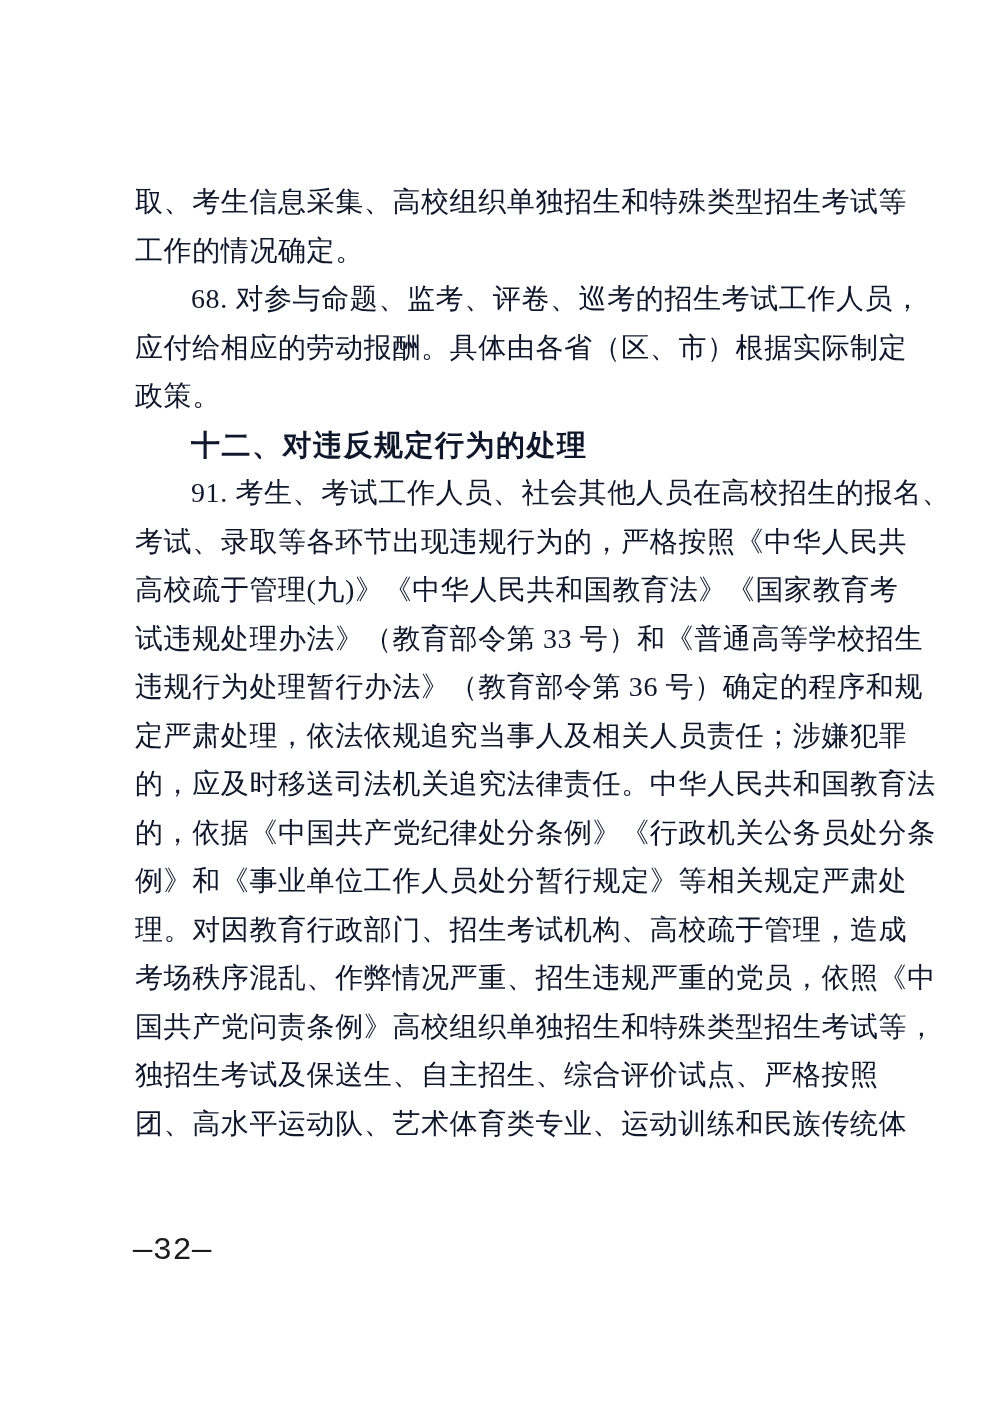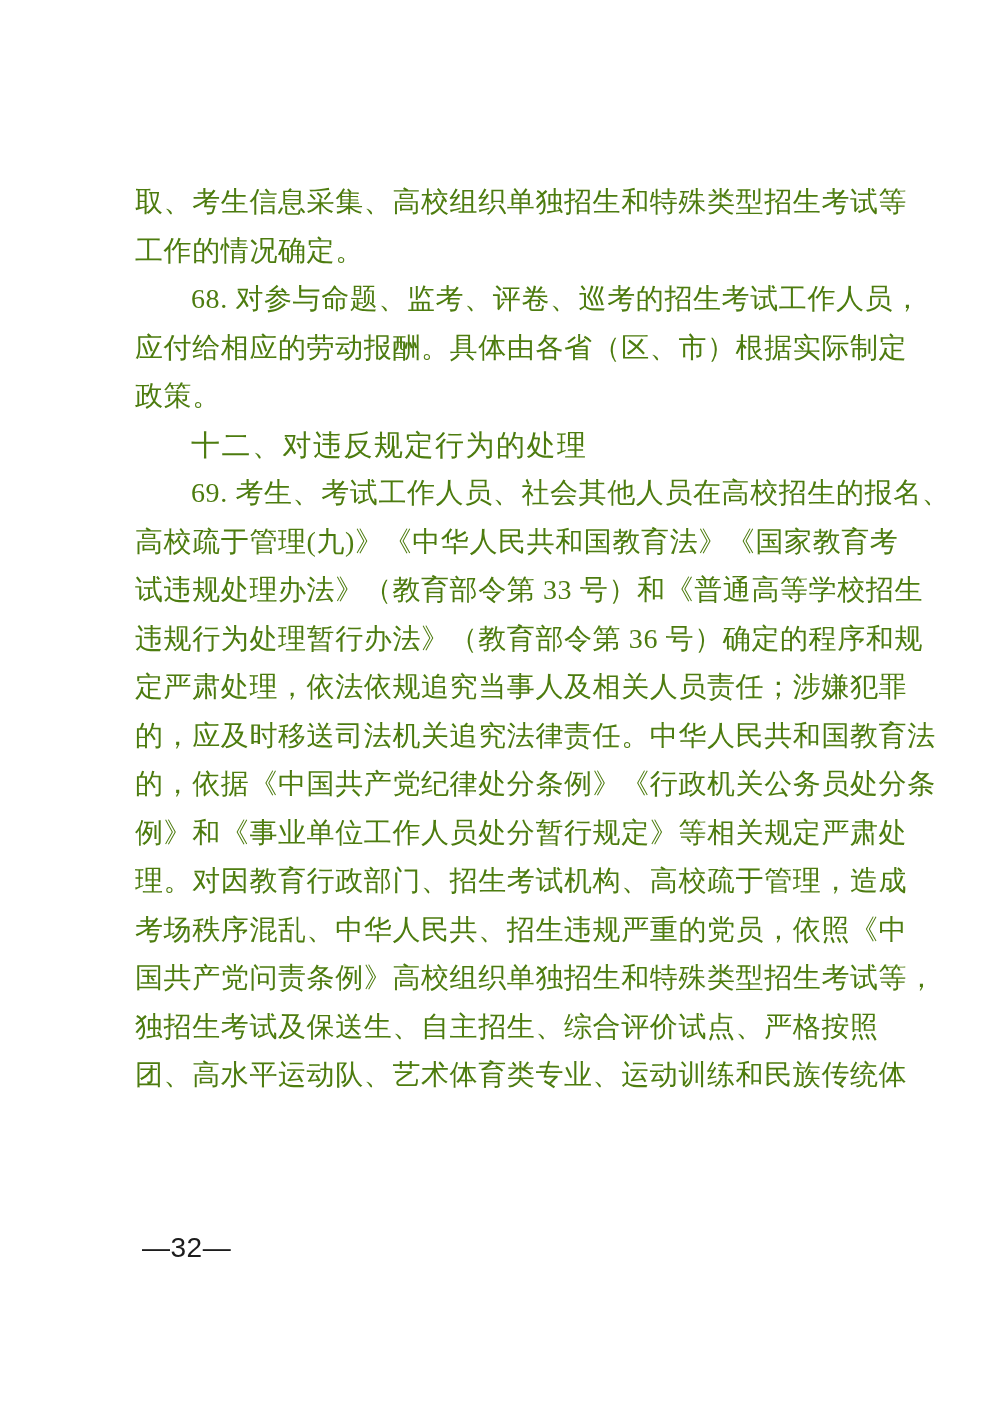--- a/index.html
+++ b/index.html
@@ -19,61 +19,62 @@
     position: absolute;
     left: 135px;
     top: 178px;
     width: 748px;
   }
   .line {
     font-size: 28px;
     line-height: 48.5px;
     height: 48.5px;
     letter-spacing: 0.6px;
-    color: #4d7c0f;
+    color: #0f172a;
     white-space: nowrap;
   }
   .line.indent {
     text-indent: 56px;
   }
   .line.heading {
-    font-weight: normal;
+    font-weight: bold;
     font-family: "Liberation Sans", "DejaVu Sans", sans-serif;
     font-size: 29px;
     letter-spacing: 1.5px;
   }
   .page-number {
     position: absolute;
-    left: 142px;
+    left: 133px;
     top: 1232px;
-    font-size: 28px;
+    font-size: 32px;
     color: #1c1c1c;
     letter-spacing: 0.5px;
-    font-family: Liberation Sans, sans-serif;
+    font-family: Liberation Mono, monospace;
   }
 </style>
 </head>
 <body>
 
 <div class="page">
   <div class="text-block" id="text-block">
       <div class="line">取、考生信息采集、高校组织单独招生和特殊类型招生考试等</div>
       <div class="line">工作的情况确定。</div>
       <div class="line indent">68. 对参与命题、监考、评卷、巡考的招生考试工作人员，</div>
       <div class="line">应付给相应的劳动报酬。具体由各省（区、市）根据实际制定</div>
       <div class="line">政策。</div>
       <div class="line indent heading">十二、对违反规定行为的处理</div>
-      <div class="line indent">69. 考生、考试工作人员、社会其他人员在高校招生的报名、</div>
+      <div class="line indent">91. 考生、考试工作人员、社会其他人员在高校招生的报名、</div>
+      <div class="line">考试、录取等各环节出现违规行为的，严格按照《中华人民共</div>
       <div class="line">高校疏于管理(九)》《中华人民共和国教育法》《国家教育考</div>
       <div class="line">试违规处理办法》（教育部令第 33 号）和《普通高等学校招生</div>
       <div class="line">违规行为处理暂行办法》（教育部令第 36 号）确定的程序和规</div>
       <div class="line">定严肃处理，依法依规追究当事人及相关人员责任；涉嫌犯罪</div>
       <div class="line">的，应及时移送司法机关追究法律责任。中华人民共和国教育法</div>
       <div class="line">的，依据《中国共产党纪律处分条例》《行政机关公务员处分条</div>
       <div class="line">例》和《事业单位工作人员处分暂行规定》等相关规定严肃处</div>
       <div class="line">理。对因教育行政部门、招生考试机构、高校疏于管理，造成</div>
-      <div class="line">考场秩序混乱、中华人民共、招生违规严重的党员，依照《中</div>
+      <div class="line">考场秩序混乱、作弊情况严重、招生违规严重的党员，依照《中</div>
       <div class="line">国共产党问责条例》高校组织单独招生和特殊类型招生考试等，</div>
       <div class="line">独招生考试及保送生、自主招生、综合评价试点、严格按照</div>
       <div class="line">团、高水平运动队、艺术体育类专业、运动训练和民族传统体</div>
     </div>
   <div class="page-number">—32—</div>
 </div>
 
 </body></html>

